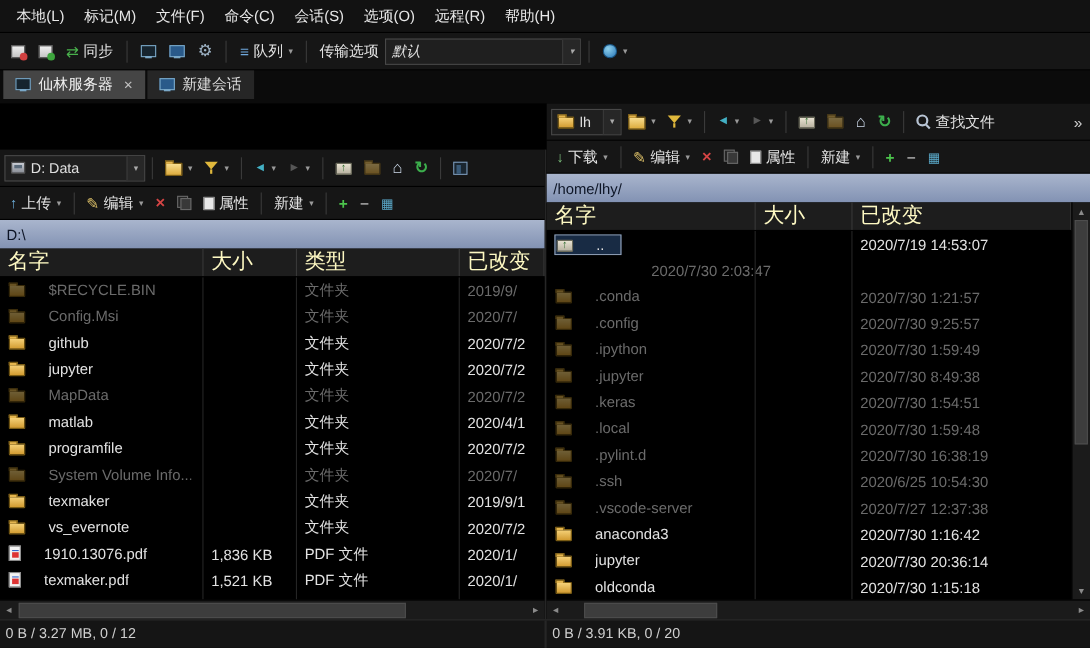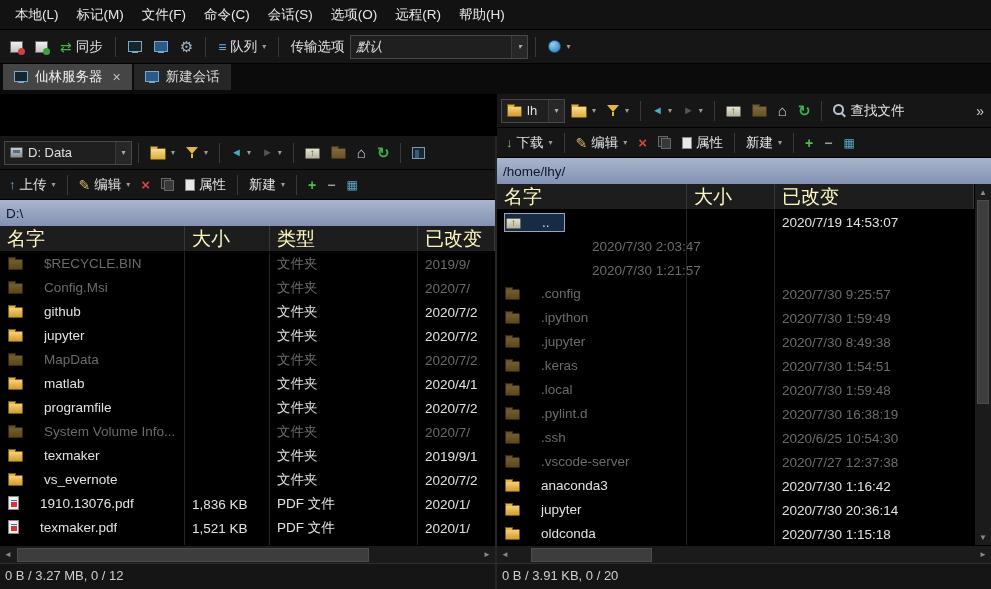--- a/index.html
+++ b/index.html
@@ -534,20 +534,24 @@
                     <span class="fname">..</span>
                   </span></div>
                 <div class="cell col-size r"></div>
                 <div class="cell col-mod">2020/7/19 14:53:07</div>
               </div>
               <div class="frow dimmed">
                 <div class="cell col-size r"></div>
                 <div class="cell col-mod">2020/7/30 2:03:47</div>
               </div>
               <div class="frow dimmed">
+                <div class="cell col-name"><span class="name-wrap">
+                    <span class="fic ic-folderRow"></span>
+                    <span class="fname">.conda</span>
+                  </span></div>
                 <div class="cell col-size r"></div>
                 <div class="cell col-mod">2020/7/30 1:21:57</div>
               </div>
               <div class="frow dimmed">
                 <div class="cell col-name"><span class="name-wrap">
                     <span class="fic ic-folderRow"></span>
                     <span class="fname">.config</span>
                   </span></div>
                 <div class="cell col-size r"></div>
                 <div class="cell col-mod">2020/7/30 9:25:57</div>

